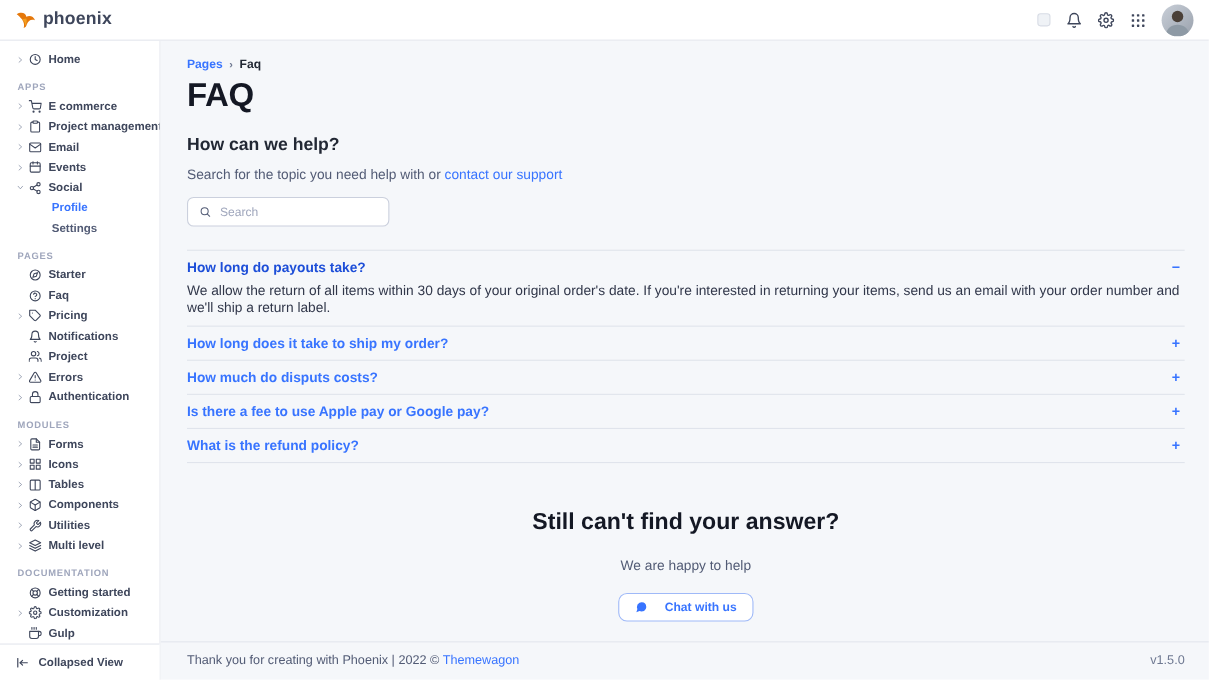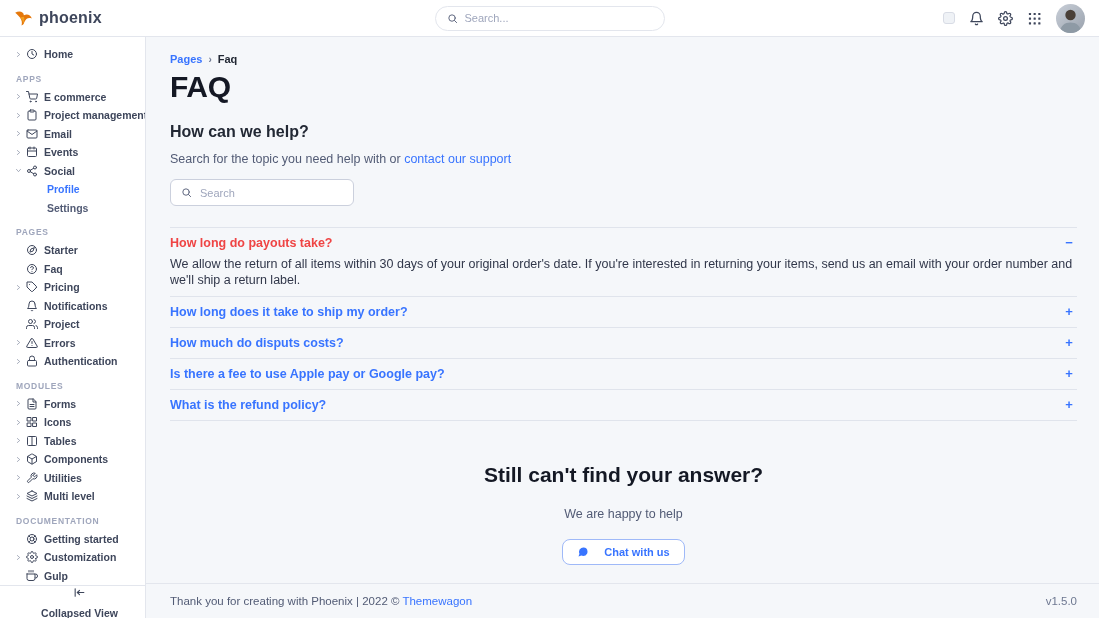--- a/index.html
+++ b/index.html
@@ -37,21 +37,21 @@
     padding:10px 0 2px 16px; height:24px; }
   .side-item { height:18.5px; display:flex; align-items:center; padding-left:15px;
     font-size:10.5px; font-weight:600; color:#3e465b; cursor:pointer; white-space:nowrap; }
   .side-item .chev { width:8px; min-width:8px; height:7px; color:#6e7891; display:flex; align-items:center; }
   .side-item .chev svg { width:7px; height:7px; }
   .side-item .ic { width:12px; min-width:12px; height:12px; margin:0 6px 0 3px; color:#3e465b; }
   .side-sub { height:18.5px; display:flex; align-items:center; padding-left:47px;
     font-size:10.5px; font-weight:600; color:#525b75; cursor:pointer; }
   .side-sub.active { color:#3874ff; }
   .collapsed-bar { height:33px; border-top:1px solid #e3e6ed; display:flex; align-items:center;
-    gap:8px; padding-left:14px; cursor:pointer; background:#fff;flex-direction:column; }
+    gap:8px; padding-left:14px; cursor:pointer; background:#fff; }
   .collapsed-bar .ic { width:13px; height:13px; color:#3e465b; }
   .collapsed-bar span { font-size:10.5px; font-weight:600; color:#3e465b; }
 
   
   .main { flex:1; background:#f5f7fa; display:flex; flex-direction:column; overflow:hidden; }
   .content { flex:1; padding:16px 22px 0 24px; }
 
   .breadcrumb { display:flex; align-items:center; gap:6px; font-size:11px; font-weight:700; }
   .bc-link { color:#3874ff; cursor:pointer; }
   .bc-sep { color:#6e7891; font-size:10px; }
@@ -68,21 +68,21 @@
   .faq-search .s-ic { width:11px; height:11px; color:#525b75; }
   .faq-search input { border:none; outline:none; flex:1; font-size:11px; color:#525b75;
     font-family:"Liberation Sans", sans-serif; background:transparent; }
   .faq-search input::placeholder { color:#9fa6bc; }
 
   .accordion { margin-top:21px; }
   .acc-item { border-top:1px solid #e0e4ec; padding:8px 0; }
   .acc-item:last-child { border-bottom:1px solid #e0e4ec; }
   .acc-head { display:flex; justify-content:space-between; align-items:center; cursor:pointer; }
   .acc-q { font-size:12.5px; font-weight:700; color:#3874ff; }
-  .acc-item.expanded .acc-q { color:#ef4444; }
+  .acc-item.expanded .acc-q { color:#1d4ed8; }
   .acc-toggle { color:#3874ff; font-size:13px; font-weight:700; width:16px; text-align:center;
     line-height:14px; cursor:pointer; }
   .acc-body { margin-top:7px; font-size:12.5px; color:#31374a; line-height:1.25; }
 
   .cta { text-align:center; margin-top:42px; }
   .cta-heading { font-size:21px; font-weight:800; color:#141824; }
   .cta-sub { margin-top:20px; font-size:12.5px; color:#525b75; }
   .chat-btn { margin-top:18px; display:inline-flex; align-items:center; gap:15px;
     background:#fff; border:1px solid #9fb9f8; border-radius:8px; padding:6px 14px;
     cursor:pointer;justify-content:space-between; }
@@ -103,29 +103,20 @@
   <div class="brand">
     <span style="width:19px;height:16px;display:flex;">
       <svg viewBox="0 0 24 20" width="19" height="16">
         <path d="M1.5 3.5 C6 0.5 12 1.5 12.5 6.5 C16.5 4.5 21 6 22.5 10.5 C18 9 15 10.5 13 15.5 C12.5 18 11 19 9.5 19.5 C10.5 16.5 10 13 7.5 9.5 C5.8 7.2 3.5 5 1.5 3.5 Z" fill="#e5780b"></path>
         <path d="M7.5 9.5 C10 11.5 11.5 14 11.5 17 C13 14 13.5 11 12.5 8.5 Z" fill="#f5a623" opacity="0.85"></path>
       </svg>
     </span>
     <span class="brand-name">phoenix</span>
   </div>
 
-  <div class="nav-search">
-    <span class="s-ic" data-icon="search">
-        <svg viewBox="0 0 24 24" fill="none" stroke="currentColor" stroke-width="2" stroke-linecap="round" stroke-linejoin="round">
-          <circle cx="11" cy="11" r="7"></circle>
-          <line x1="21" y1="21" x2="16.5" y2="16.5"></line>
-        </svg>
-      </span>
-    <input type="text" placeholder="Search..." style="">
-  </div>
 
   <div class="nav-right">
     <div class="theme-toggle"></div>
     <span class="nav-ic" data-icon="bell">
         <svg viewBox="0 0 24 24" fill="none" stroke="currentColor" stroke-width="2" stroke-linecap="round" stroke-linejoin="round">
           <path d="M18 8A6 6 0 0 0 6 8c0 7-3 9-3 9h18s-3-2-3-9"></path>
           <path d="M13.73 21a2 2 0 0 1-3.46 0"></path>
         </svg>
       </span>
     <span class="nav-ic" data-icon="settings">

